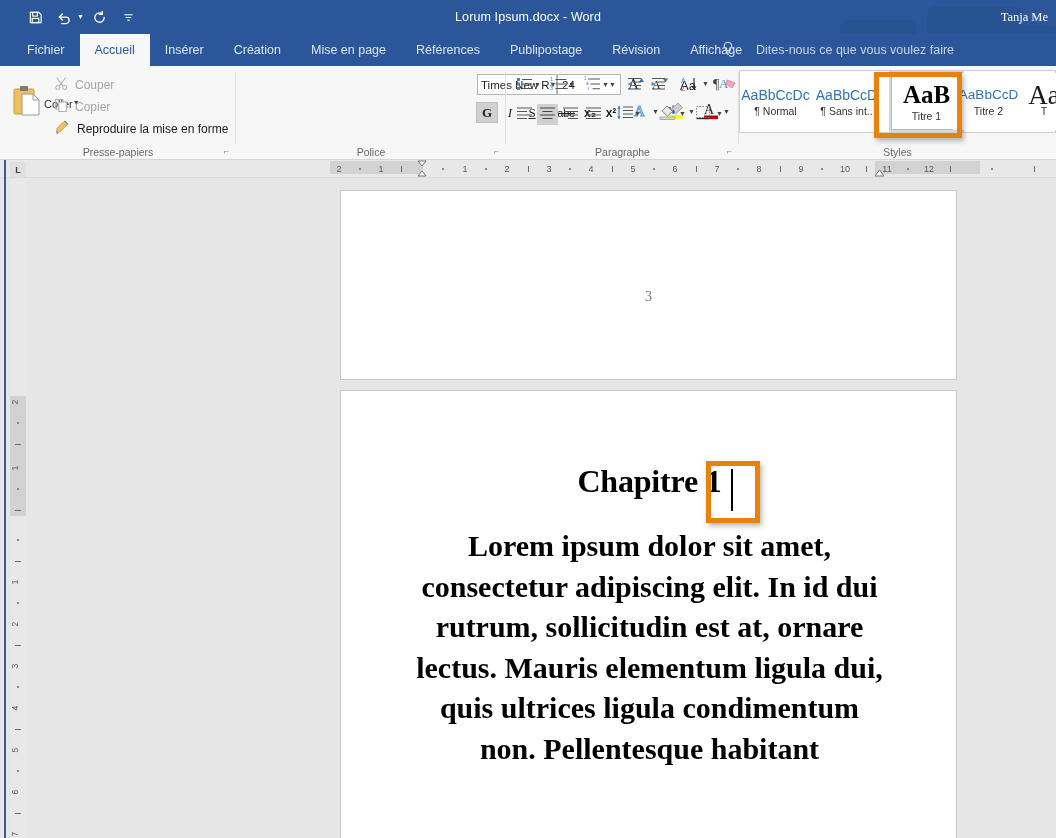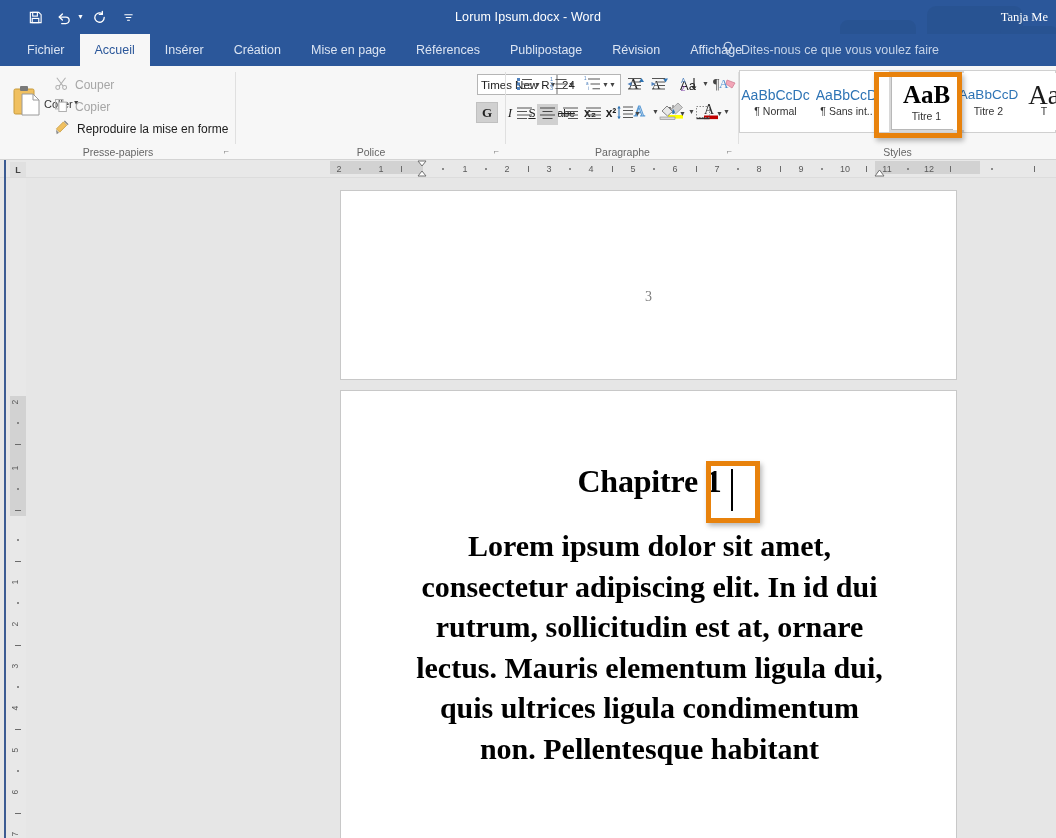--- a/index.html
+++ b/index.html
@@ -45,21 +45,21 @@
     background: #2b579a;
   }
   .tabs { position: absolute; left: 12px; top: 0; display: flex; height: 32px; align-items: stretch; }
   .tab {
     display: flex; align-items: center; padding: 0 15px; height: 32px;
     color: #dbe4f2; font-size: 12.5px; white-space: nowrap;
   }
   .tab.active { background: #f7f7f7; color: #2b579a; }
   .tellme {
     position: absolute; left: 722px; top: 0; height: 32px;
-    display: flex; align-items: center; gap: 7px;
+    display: flex; align-items: center; gap: 22px;
     color: #c5d3e8; font-size: 12.5px; white-space: nowrap;
   }
 
   
   .ribbon {
     position: absolute; left: 0; top: 66px; width: 1056px; height: 94px;
     background: #f7f7f7; border-bottom: 1px solid #d4d4d4;
   }
   .group { position: absolute; top: 0; height: 94px; }
   .group-label {

